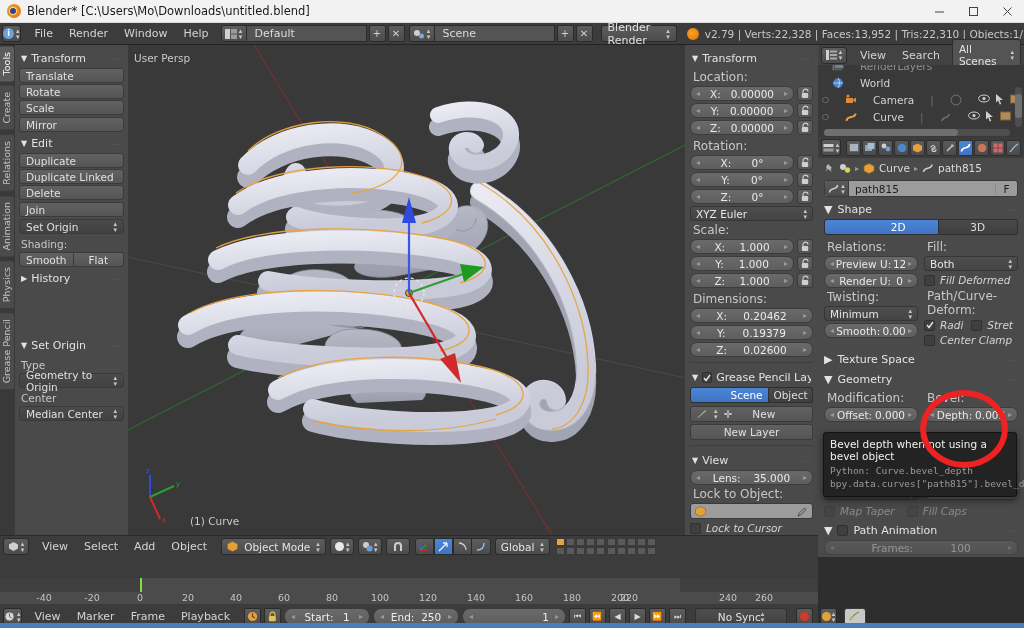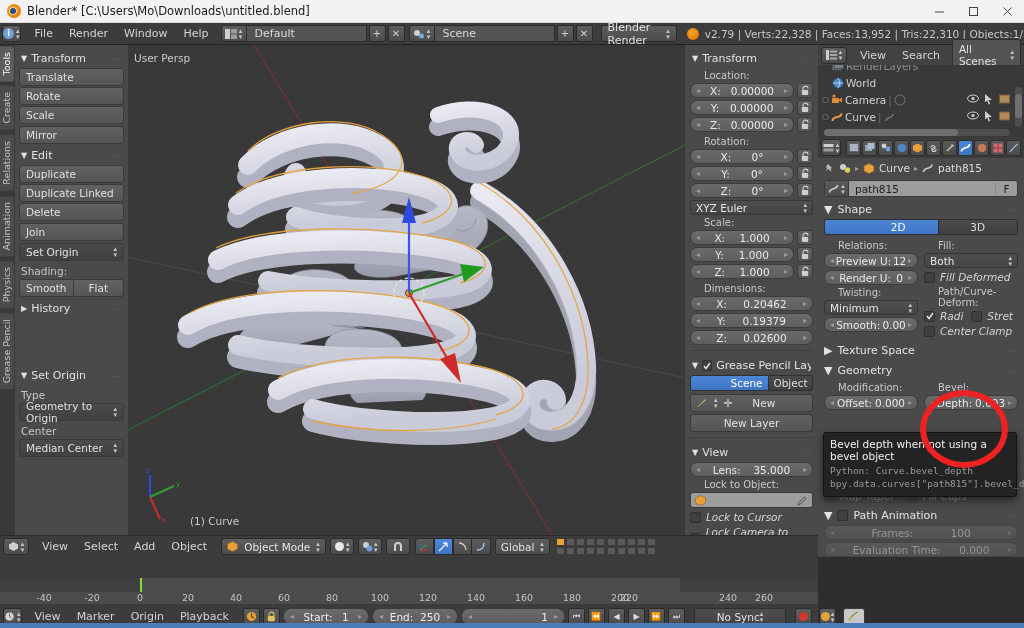--- a/index.html
+++ b/index.html
@@ -92,21 +92,21 @@
     position:absolute; left:15px; top:0; width:113px; height:100%;
     background:#4a4a4a; padding: 4px 4px 0 4px; overflow:hidden;
   }
   .panel-head { display:flex; align-items:center; gap:4px; color:#e2e2e2; font-size:11px;
                 padding: 3px 2px 3px 2px; }
   .panel-head .tri { font-size:8px; }
   .panel-head .grip { margin-left:auto; color:#5e5e5e; font-size:9px; letter-spacing:1px;}
   .btn {
     height: 15px; background: linear-gradient(#616161,#555555); border:1px solid #3a3a3a;
     border-radius: 3px; color:#e0e0e0; font-size:10.5px; display:flex; align-items:center;
-    padding: 8px 6px; margin-bottom: 2px;
+    padding: 0 6px; margin-bottom: 2px;
   }
   .btn.tight { margin-bottom:1px; }
   .btn.dark { background: linear-gradient(#4a4a4a,#414141); }
   .btn.split { justify-content:space-between; }
   .label-sm { color:#c6c6c6; font-size:10.5px; margin: 4px 0 2px 2px; }
   .row2 { display:flex; gap:0; margin-bottom:2px; }
   .row2 .btn { flex:1; margin:0; border-radius:0; justify-content:center; }
   .row2 .btn:first-child { border-radius:3px 0 0 3px; }
   .row2 .btn:last-child { border-radius:0 3px 3px 0; border-left:none; }
   .sep { height:1px; background:#3e3e3e; margin:5px 0; }
@@ -166,21 +166,21 @@
   .mani-grp .on { background: linear-gradient(#4d86d6,#3f74c4); }
   .layers { display:flex; margin-left:6px; gap:2px;}
   .lgrid { display:grid; grid-template-columns: repeat(5,9px); grid-template-rows: repeat(2,8px); gap:1px;}
   .lcell { background:#5a5a5a; border:1px solid #3a3a3a; }
   .lcell.act { background:#e8a33d; }
 
   
   .outliner { position:absolute; left:818px; top:45px; width:206px; height:92px; background:#3c3c3c; }
   .out-header { height:20px; background:#424242; display:flex; align-items:center; padding:0 3px; gap:0; }
   .out-body { position:absolute; left:0; top:20px; right:0; bottom:0; background:#393939; overflow:hidden; }
-  .out-row { height:17px; display:flex; align-items:center; gap:2px; padding-left:14px; font-size:10.5px; color:#d2d2d2;}
+  .out-row { height:17px; display:flex; align-items:center; gap:16px; padding-left:14px; font-size:10.5px; color:#d2d2d2;}
   .out-icons { margin-left:auto; display:flex; gap:5px; padding-right:14px; }
   .all-scenes { height:32px;background:#545454;border:1px solid #2f2f2f;border-radius:3px;
                 padding:0 6px;display:flex;align-items:center;justify-content:space-between;
                 flex:1;color:#e2e2e2;font-size:10.5px;margin-left:4px;}
   .hscroll { position:absolute; left:6px; right:14px; bottom:1px; height:7px; background:#4e4e4e; border-radius:4px;}
   .hscroll i { position:absolute; left:0; top:0; height:7px; width:72%; background:#6f6f6f; border-radius:4px;}
   .vscroll { position:absolute; right:2px; top:22px; bottom:10px; width:7px; background:#4e4e4e; border-radius:4px;}
   .vscroll i { position:absolute; left:0; top:18%; width:7px; height:60%; background:#6f6f6f; border-radius:4px;}
 
   
@@ -197,21 +197,21 @@
   .namefield .pre { width:24px;height:100%;background:linear-gradient(#5a5a5a,#4b4b4b);
                     border-right:1px solid #3a3a3a; border-radius:2px 0 0 2px;
                     display:flex;align-items:center;justify-content:center;gap:2px;}
   .namefield .nm { flex:1; padding-left:6px; color:#1e1e1e; font-size:10.5px;}
   .namefield .f { width:22px;text-align:center;color:#1e1e1e;border-left:1px solid #8a8a8a;font-size:10.5px;}
   .pbody { position:absolute; top:62px; left:0; right:0; bottom:0; overflow:hidden; padding:0 6px;}
   .phead { display:flex; align-items:center; gap:5px; color:#e3e3e3; font-size:11px; padding:4px 0 3px 0;}
   .phead .grip { margin-left:auto; color:#5b5b5b; letter-spacing:1px; font-size:9px;}
   .two-col { display:flex; gap:6px; }
   .two-col > div { flex:1; min-width:0;}
-  .sublabel { color:#c8c8c8; font-size:10px; margin: 2px 0 2px 14px;}
+  .sublabel { color:#c8c8c8; font-size:12px; margin: 2px 0 2px 3px;}
   .dimmed { opacity:0.45; }
 
   
   .tooltip {
     position:absolute; left:823px; top:432px; width:194px; background:#232323;
     border:1px solid #121212; border-radius:3px; padding:5px 6px; z-index:40;
     box-shadow: 0 3px 8px rgba(0,0,0,0.55);
   }
   .tt-title { color:#f0f0f0; font-size:10.5px; margin-bottom:3px; }
   .tt-py { color:#9a9a9a; font-size:9.5px; font-family:"DejaVu Sans Mono", monospace; line-height:1.35; }
@@ -1190,21 +1190,21 @@
     <div class="tl-header" style="position:absolute;top:49px;left:0;width:100%;">
       <div class="hdr-ico">
         <svg width="11" height="11" viewBox="0 0 11 11">
             <circle cx="5.5" cy="5.5" r="4.6" fill="#d8d8d8" stroke="#555"></circle>
             <path d="M5.5 2.4V5.5l2.2 1.6" stroke="#b04a2a" stroke-width="1" fill="none"></path>
           </svg>
         <span class="updown">▴<br>▾</span>
       </div>
       <div class="menu-item">View</div>
       <div class="menu-item">Marker</div>
-      <div class="menu-item">Origin</div>
+      <div class="menu-item">Frame</div>
       <div class="menu-item">Playback</div>
 
       <div class="tl-fields">
         <div class="pbtn">
           <svg width="11" height="11" viewBox="0 0 11 11">
               <circle cx="5.5" cy="5.5" r="4.6" fill="#e0a23a"></circle>
               <path d="M5.5 2.2V5.5l2.4 1.4" stroke="#6a3a10" stroke-width="1.1" fill="none"></path>
             </svg>
         </div>
         <div class="pbtn">

